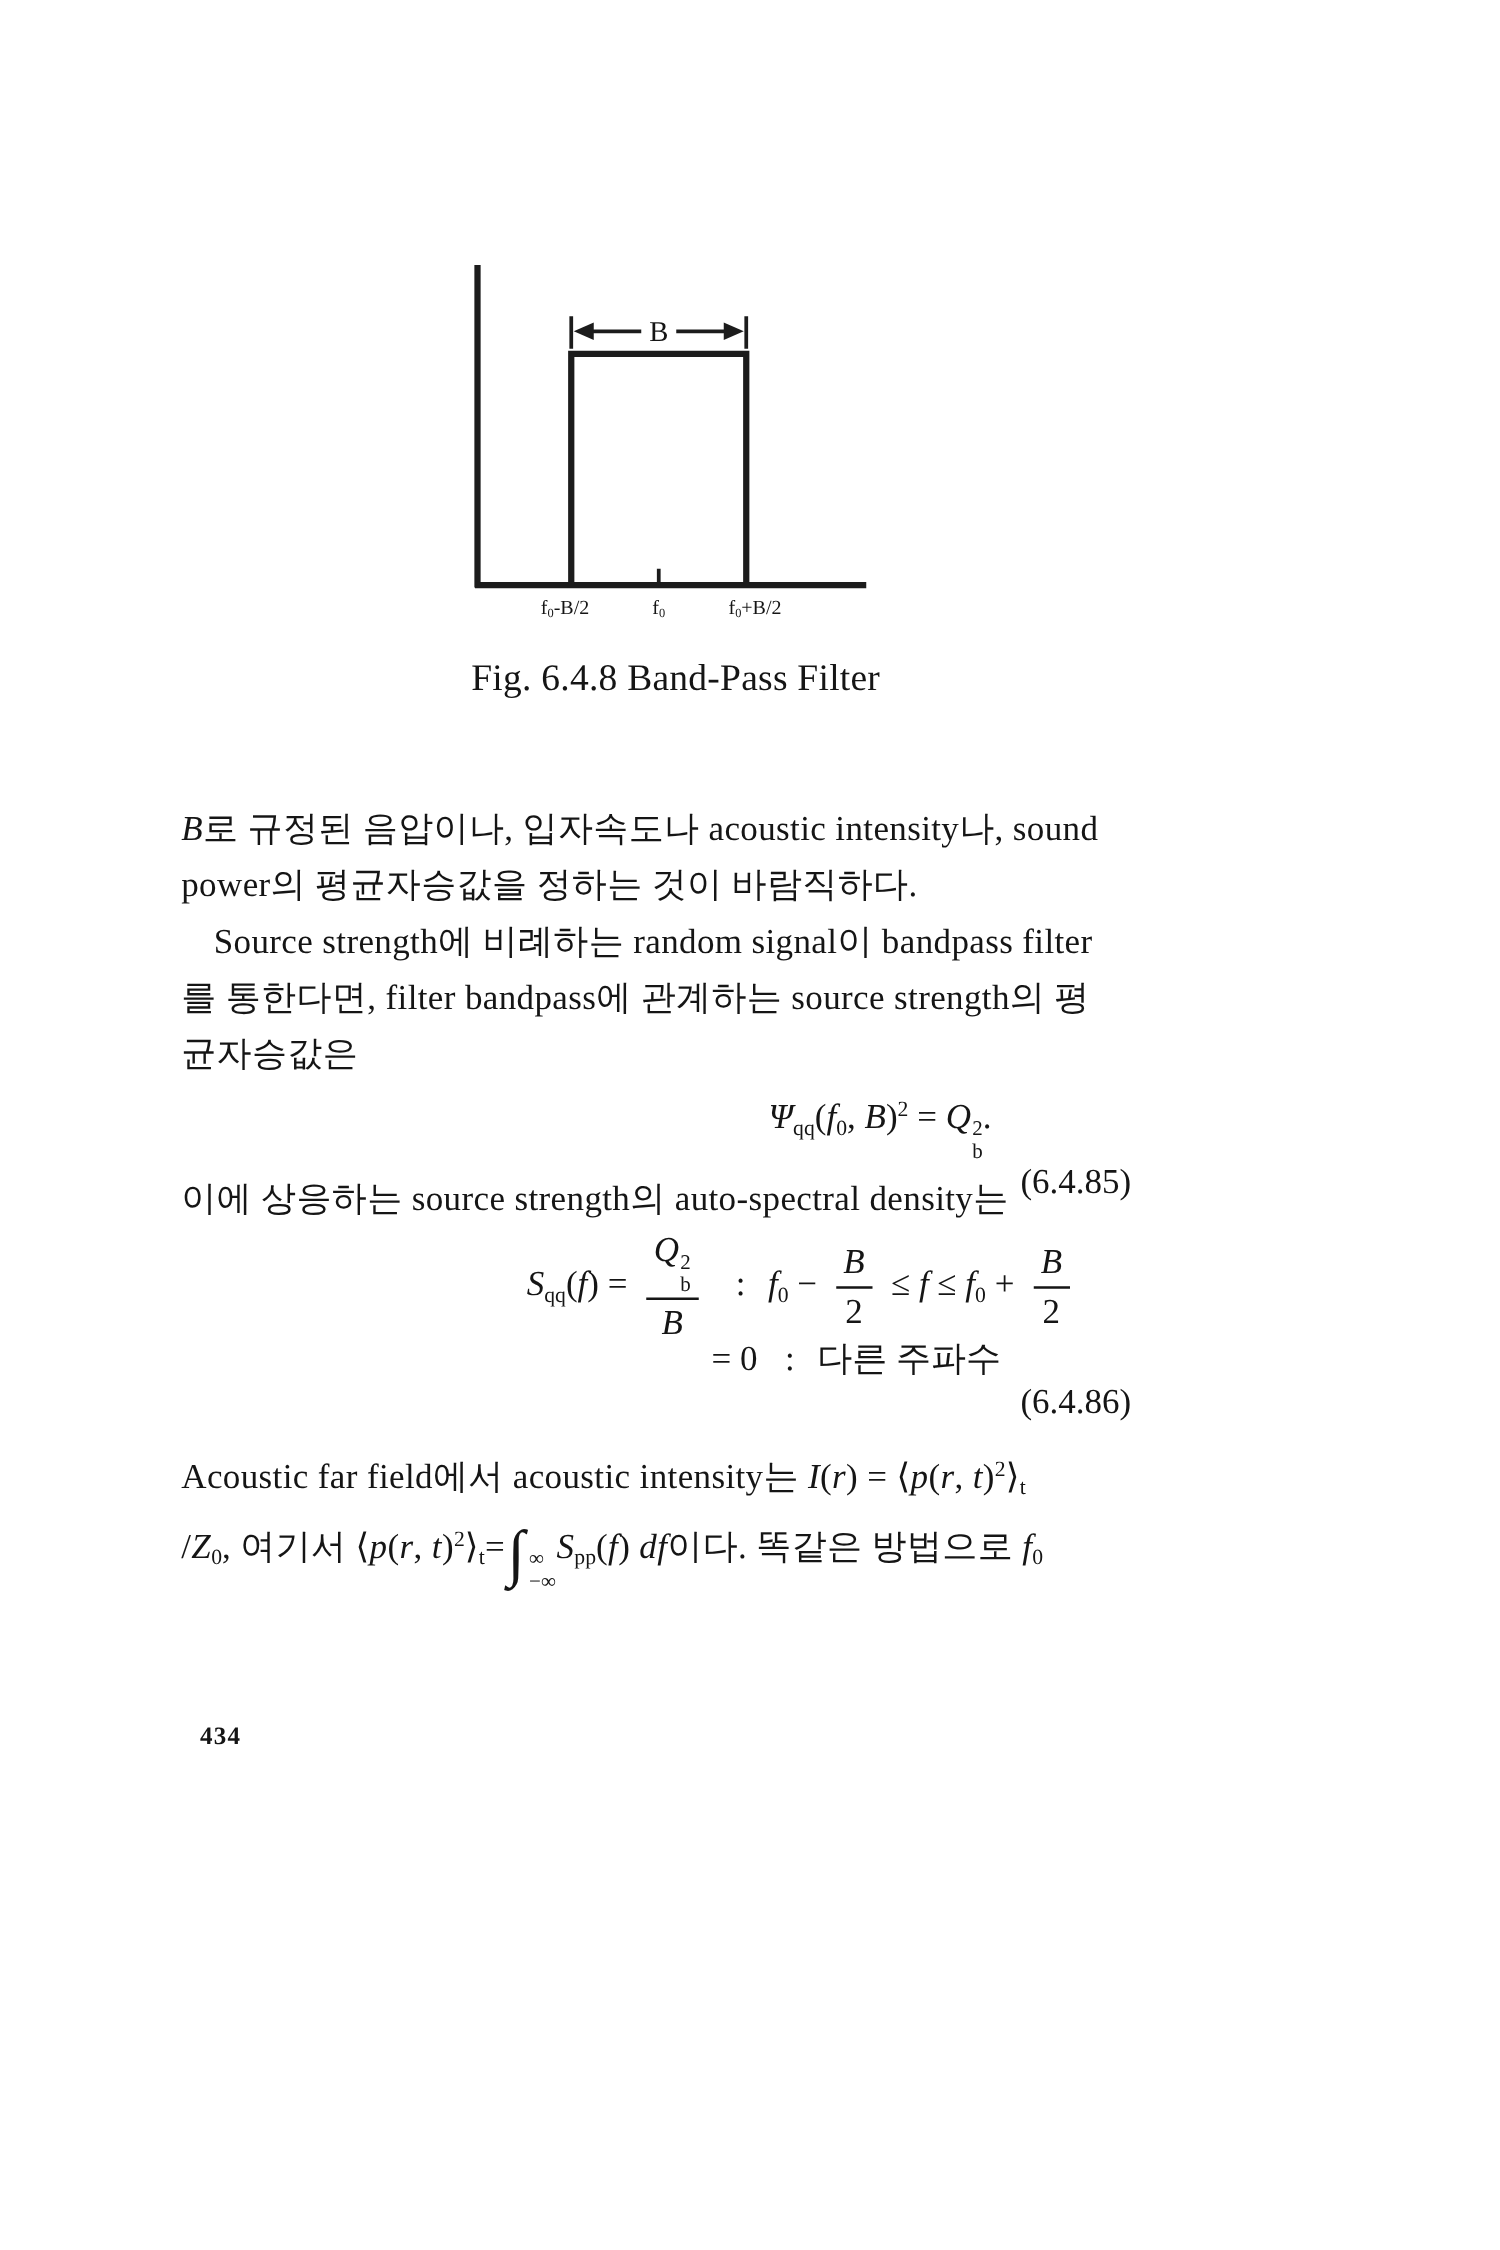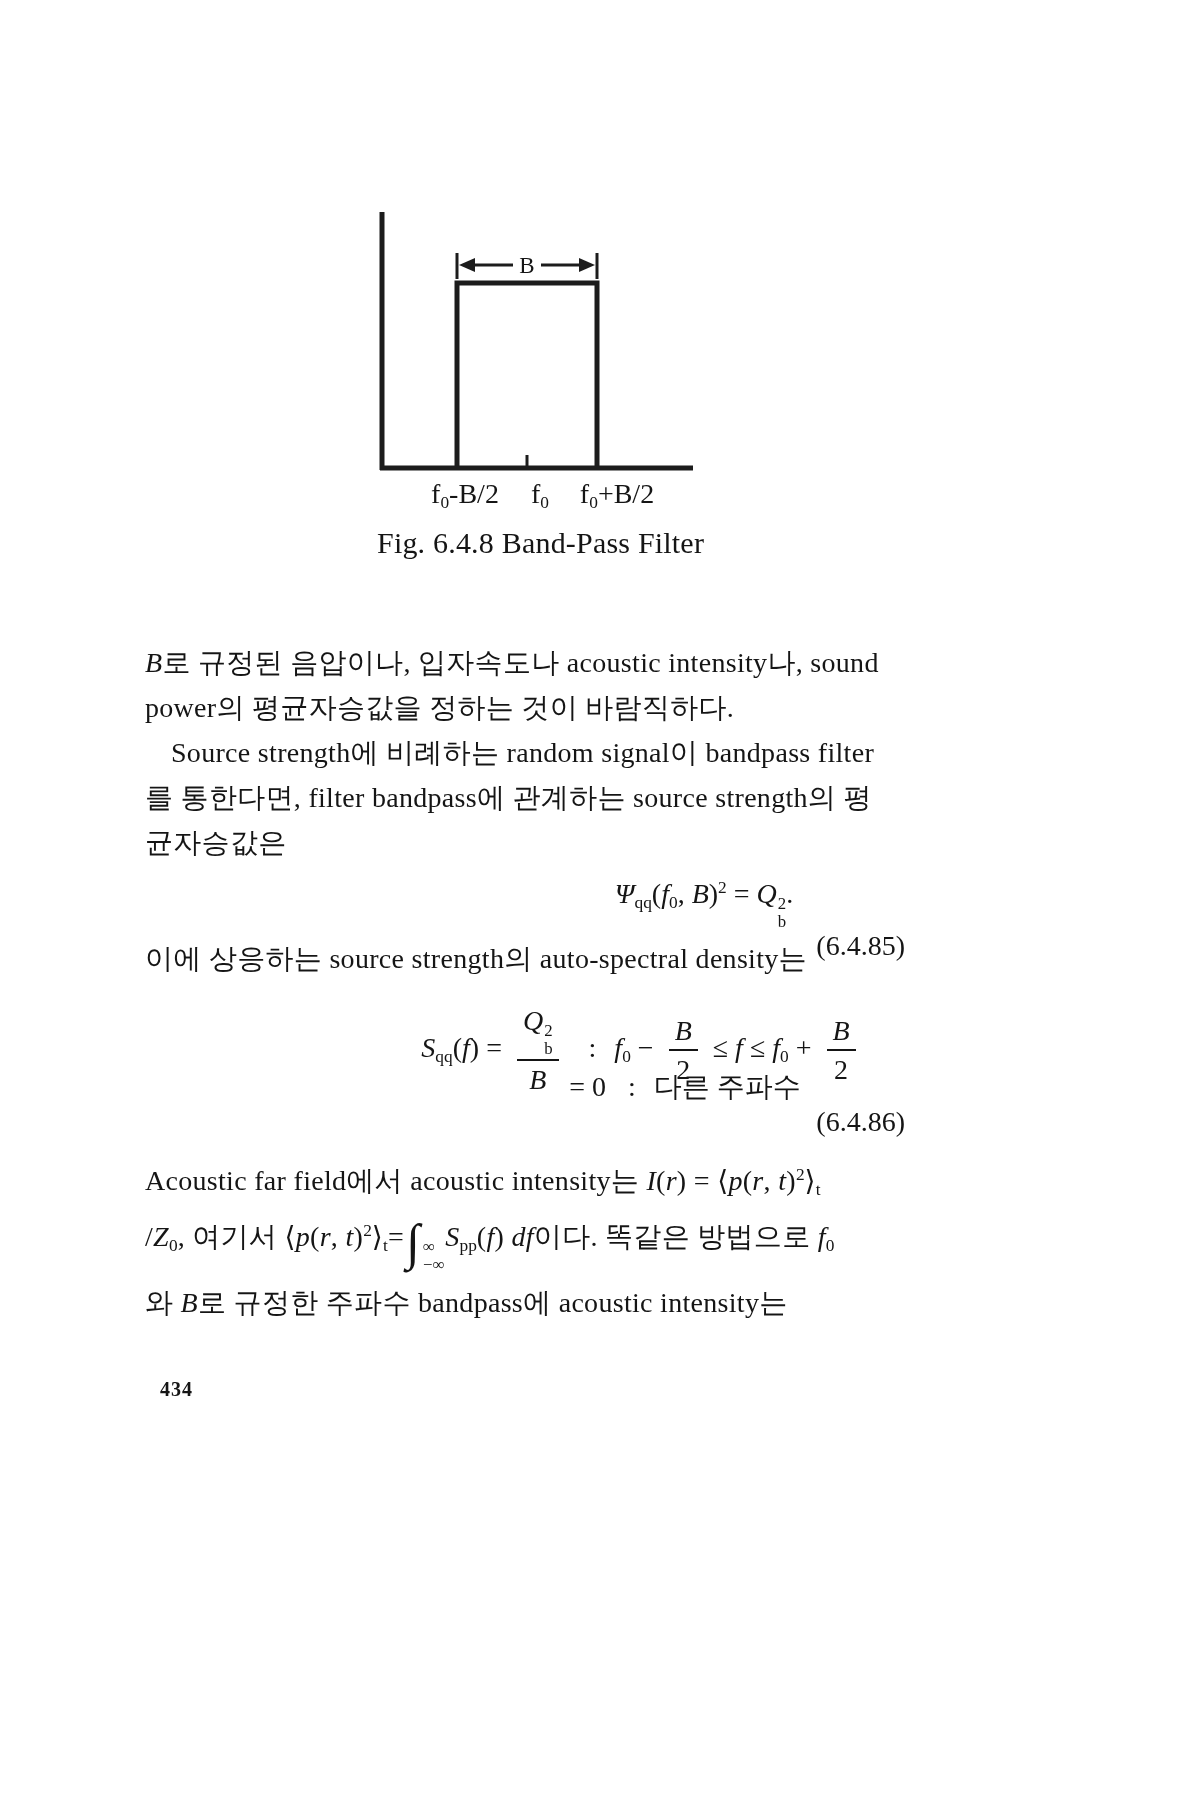--- a/index.html
+++ b/index.html
@@ -1,21 +1,21 @@
 <!DOCTYPE html>
 <html><head>
 <meta charset="utf-8">
 <style>
   html,body{margin:0;padding:0;background:#e8e8e8;}
   .page{position:relative;width:1200px;height:1800px;background:#ffffff;
         font-family:"Liberation Serif","DejaVu Serif",serif;color:#151515;overflow:hidden;}
 
   
   .fig-svg{position:absolute;left:375px;top:203px;}
-  .axis-labels{position:absolute;left:388px;top:478px;width:330px;height:34px;font-size:28px;text-align:right;}
+  .axis-labels{position:absolute;left:375px;top:478px;width:330px;height:34px;font-size:16px;text-align:right;}
   .axlab{position:absolute;transform:translateX(-50%);white-space:nowrap;}
   .caption{position:absolute;left:377px;top:526px;font-size:30px;letter-spacing:0.2px;}
 
   
   .text-layer{position:absolute;left:145px;top:0;width:895px;height:1800px;font-size:28px;margin-top:32px;}
   .line{position:absolute;white-space:nowrap;letter-spacing:0.3px;}
   .indent{padding-left:26px;}
   .eq-row{position:absolute;left:0;right:0;display:flex;align-items:center;white-space:nowrap;flex-direction:column;}
   .eq-num{margin-left:auto;margin-right:135px;}
 
@@ -79,21 +79,21 @@
     <div class="eq-row" style="top:846px">
       <span class="eq-left" style="margin-left:223px"><span class="i">Ψ</span><span class="sub">qq</span><span>(</span><span class="i">f</span><span class="sub">0</span><span>, </span><span class="i">B</span><span>)</span><span class="sup">2</span><span> = </span><span class="i">Q</span><span class="stack">
             <span>2</span>
             <span>b</span>
           </span><span>.</span></span>
       <span class="eq-num">(6.4.85)</span>
     </div>
 
     <div class="line" style="top:908px"><span>이에 상응하는 source strength의 auto-spectral density는</span></div>
 
-    <div class="eq-row" style="top:972px">
+    <div class="eq-row" style="top:952px">
       <span class="eq-left" style="margin-left:100px"><span class="i">S</span><span class="sub">qq</span><span>(</span><span class="i">f</span><span>) = </span><span class="frac">
             <span class="num"><span class="i">Q</span><span class="stack">
                 <span>2</span>
                 <span>b</span>
               </span></span>
             <span class="den"><span class="i">B</span></span>
           </span><span class="colon">:</span><span class="i">f</span><span class="sub">0</span><span> − </span><span class="frac">
             <span class="num"><span class="i">B</span></span>
             <span class="den"><span>2</span></span>
           </span><span> ≤ </span><span class="i">f</span><span> ≤ </span><span class="i">f</span><span class="sub">0</span><span> + </span><span class="frac">
@@ -104,18 +104,17 @@
     <div class="eq-row" style="top:1036px">
       <span class="eq-left" style="margin-left:185px"><span>= 0</span><span class="colon">:</span><span>다른 주파수</span></span>
       <span class="eq-num">(6.4.86)</span>
     </div>
 
     <div class="line" style="top:1130px"><span>Acoustic far field에서 acoustic intensity는 </span><span class="i">I</span><span>(</span><span class="i">r</span><span>) = ⟨</span><span class="i">p</span><span>(</span><span class="i">r</span><span>, </span><span class="i">t</span><span>)</span><span class="sup">2</span><span>⟩</span><span class="sub">t</span></div>
     <div class="line" style="top:1186px"><span>/</span><span class="i">Z</span><span class="sub">0</span><span>,  여기서 ⟨</span><span class="i">p</span><span>(</span><span class="i">r</span><span>, </span><span class="i">t</span><span>)</span><span class="sup">2</span><span>⟩</span><span class="sub">t</span><span>=</span><span class="int">∫</span><span class="stack">
           <span>∞</span>
           <span>−∞</span>
         </span><span class="i">S</span><span class="sub">pp</span><span>(</span><span class="i">f</span><span>) </span><span class="i">df</span><span>이다.  똑같은 방법으로 </span><span class="i">f</span><span class="sub">0</span></div>
-    <div class="line" style="top:1252px"><span>와 </span><span class="i">B</span><span>로 규정한 주파수 bandpass에 acoustic intensity는</span></div>
 
     <div class="page-number">434</div>
   </div>
 
 </div>
 
 </body></html>

